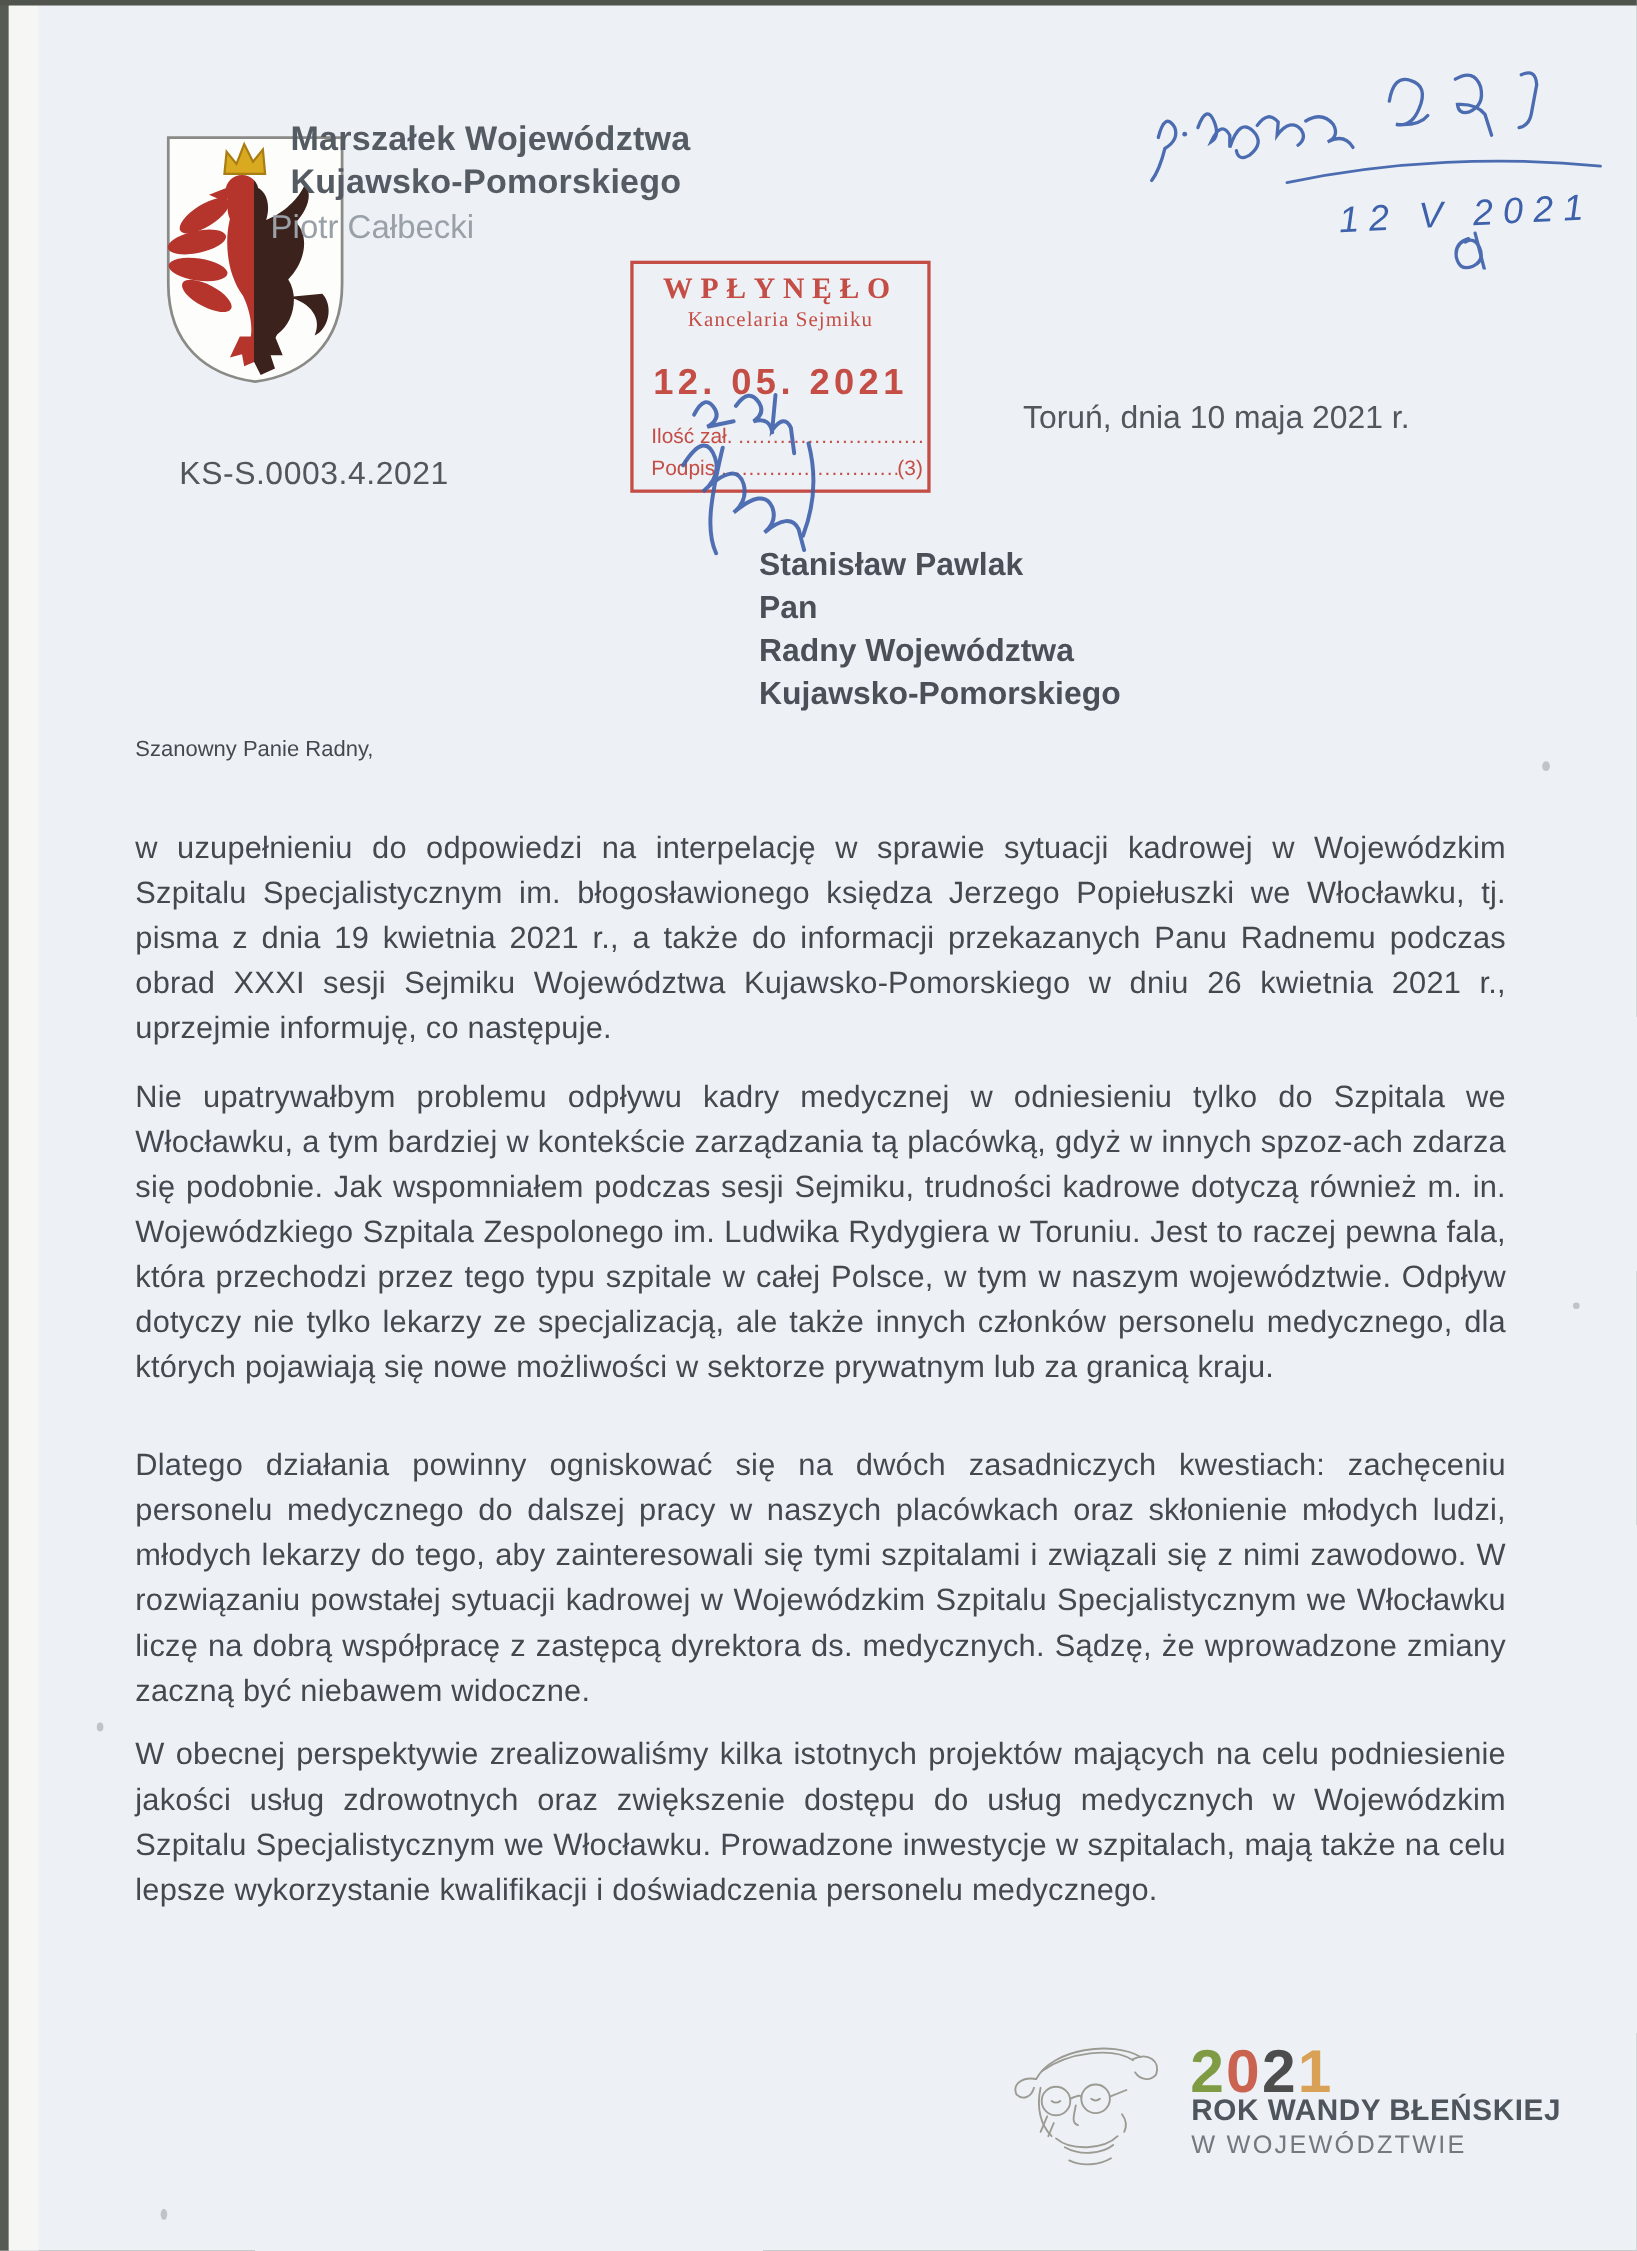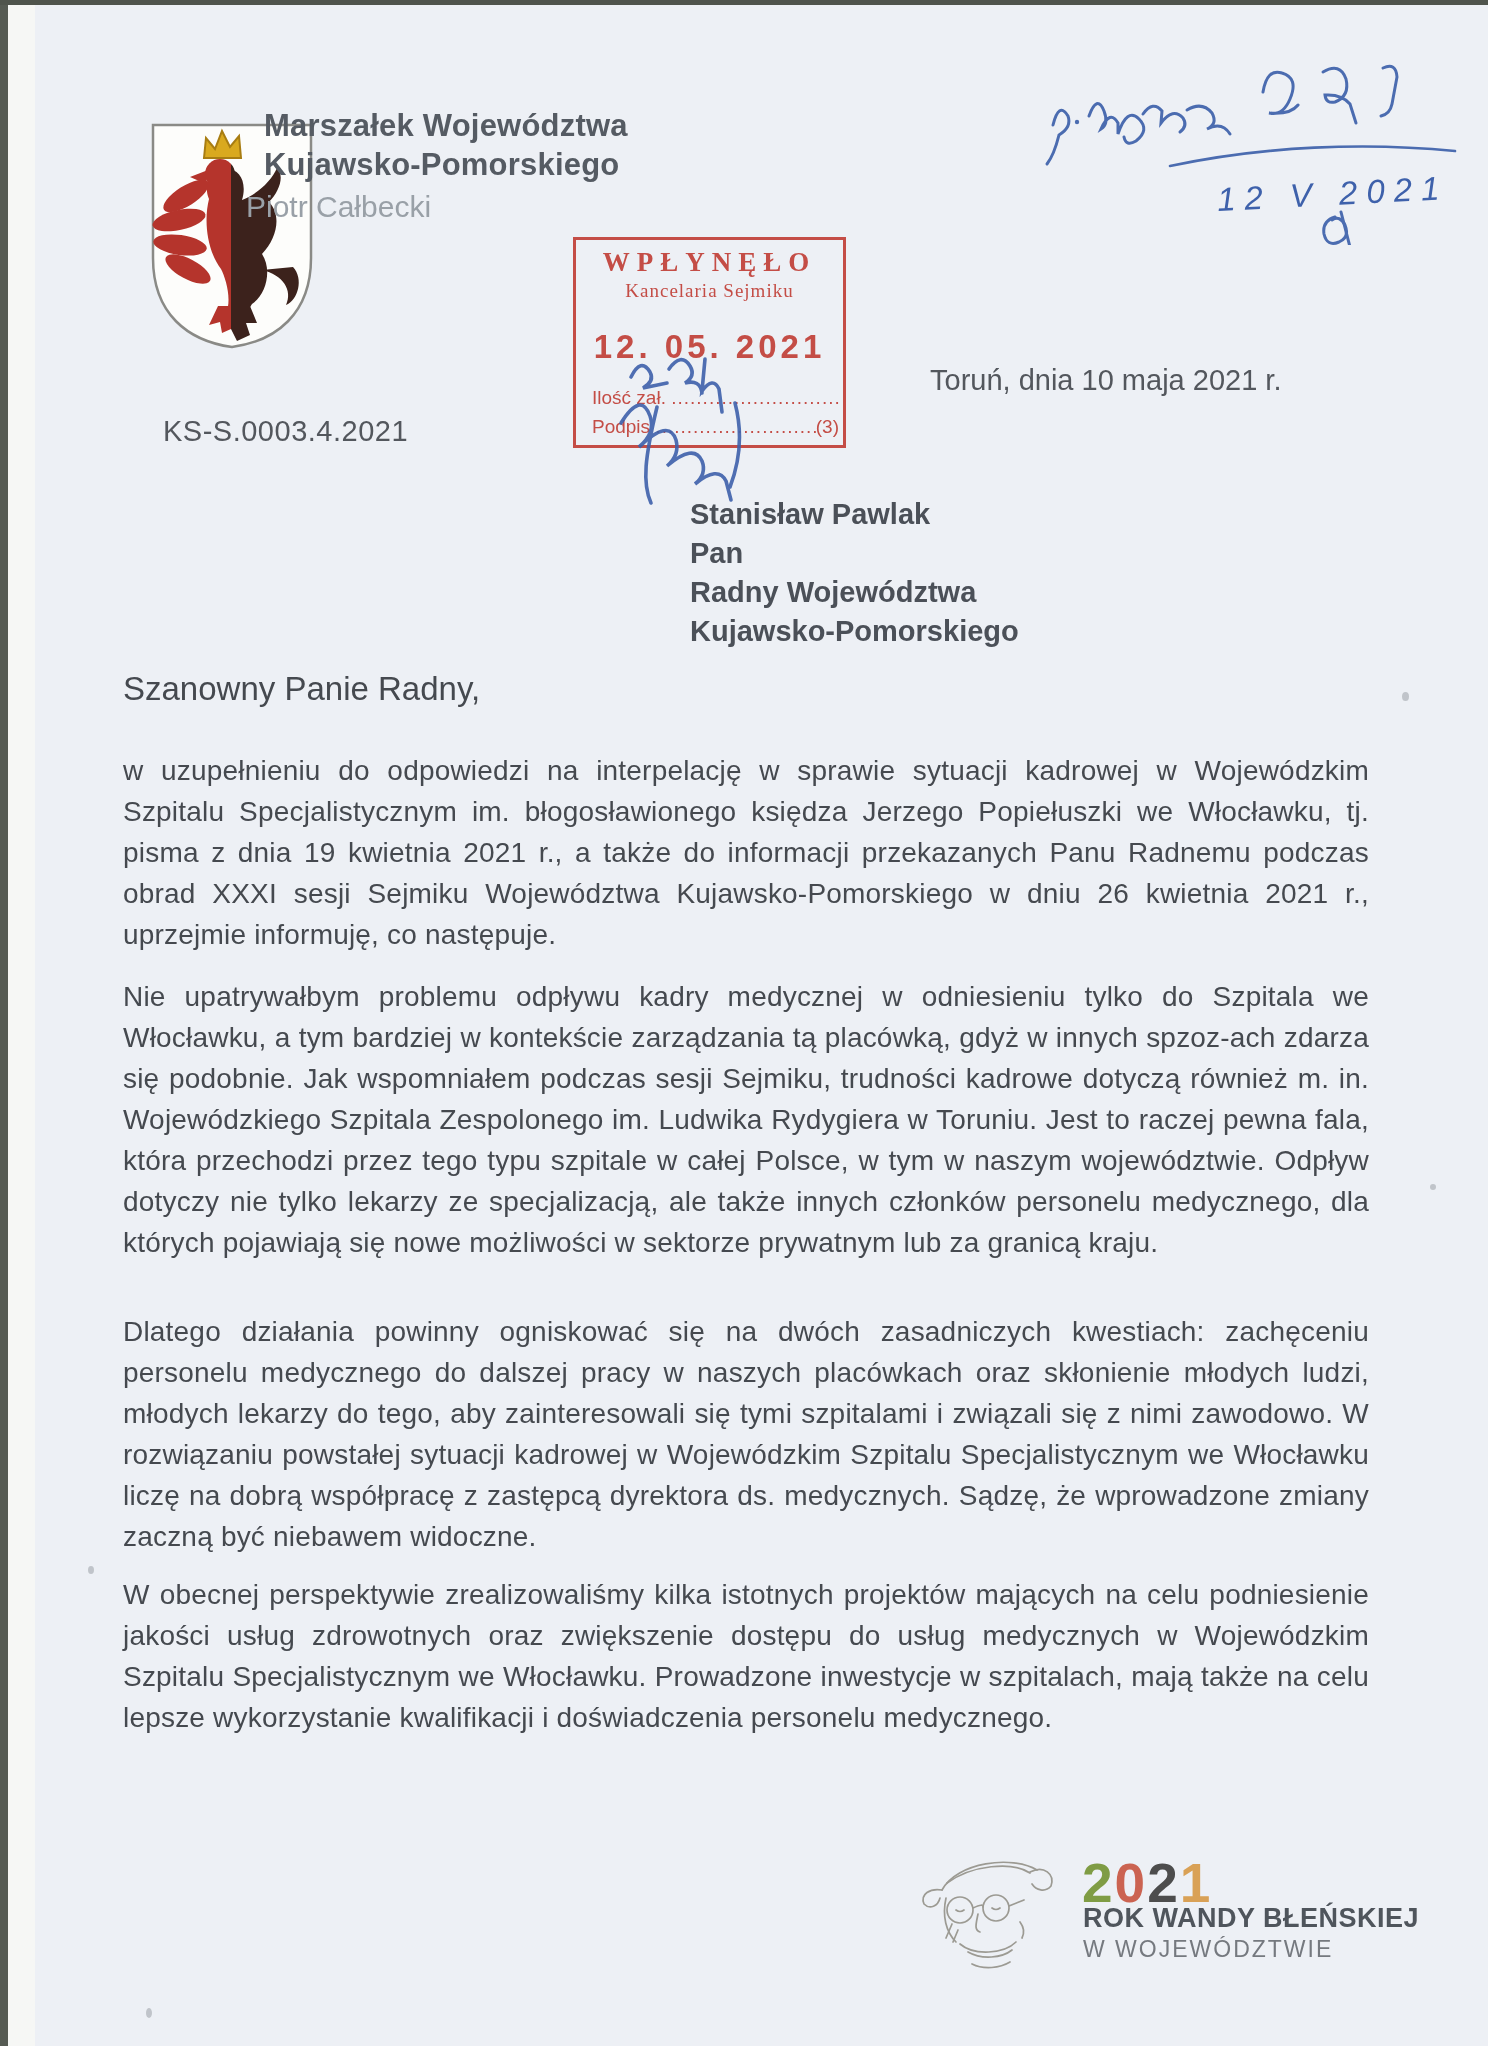--- a/index.html
+++ b/index.html
@@ -23,21 +23,21 @@
   .stamp-line{position:absolute;left:5px;right:4px;font-size:19px;display:flex;align-items:baseline;white-space:nowrap;margin-left:11px;}
   .stamp-line .dots{overflow:hidden;flex:1;letter-spacing:1px;}
   .stamp-line.l1{bottom:36px;}
   .stamp-line.l2{bottom:7px;}
 
   .place-date{left:930px;top:344px;font-size:29px;color:#53575d;margin-top:20px;}
   .refnum{left:163px;top:415px;font-size:29px;color:#53575d;letter-spacing:.5px;}
 
   .recipient{left:690px;top:495px;font-size:29px;font-weight:bold;color:#4b5058;line-height:39px;}
 
-  .salutation{left:123px;top:670px;font-size:33px;color:#45494f;}
+  .salutation{left:123px;top:670px;font-size:20px;color:#45494f;}
   .para{left:123px;width:1246px;text-align:justify;font-size:28px;line-height:41px;color:#45494f;letter-spacing:.2px;}
   .p1{top:750px;} .p2{top:976px;} .p3{top:1311px;} .p4{top:1574px;}
 
   
   .year{left:1082px;top:1856px;font-size:55px;font-weight:bold;letter-spacing:2px;line-height:55px;}
   .logo-l1{left:1083px;top:1903px;font-size:27px;font-weight:bold;color:#4f555c;letter-spacing:.5px;}
   .logo-l2{left:1083px;top:1936px;font-size:23px;color:#75797f;letter-spacing:2px;}
 
   .speck{position:absolute;background:#9aa0a6;border-radius:50%;opacity:.55;}
 </style>

